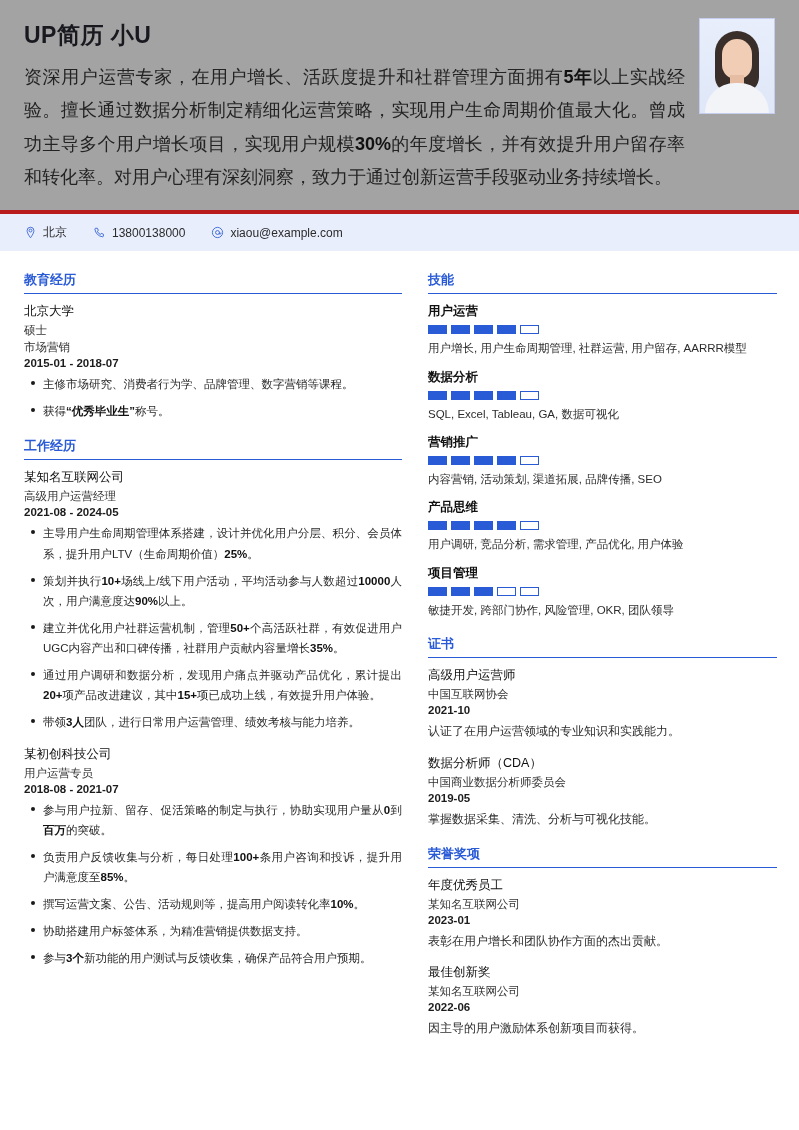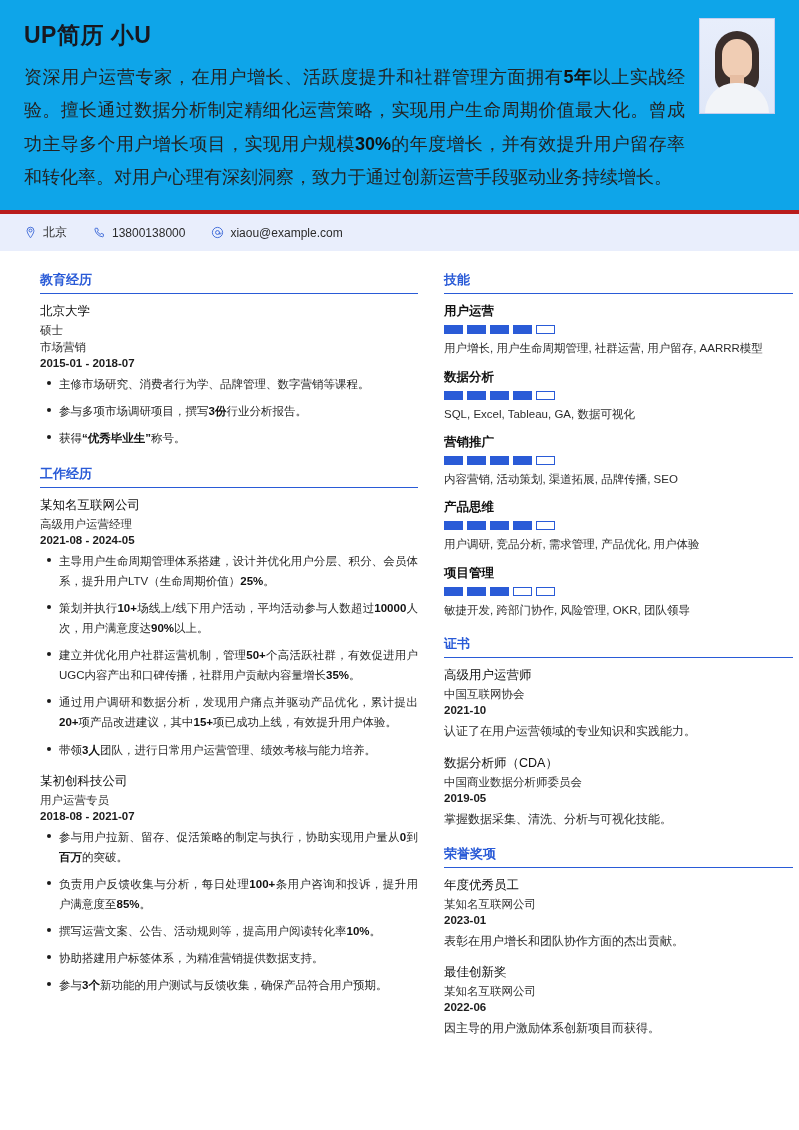--- a/index.html
+++ b/index.html
@@ -15,21 +15,21 @@
   }
   .page {
     width: 799px;
     min-height: 1130px;
     background: #fff;
     position: relative;
   }
 
   
   .header {
-    background: #0ea5e9;
+    background: #a3a3a3;
     padding: 18px 24px 16px 24px;
     display: flex;
     align-items: flex-start;
     gap: 14px;
   }
   .header-left { flex: 1; }
   .name {
     font-size: 23px;
     font-weight: bold;
     color: #18181f;
@@ -99,21 +99,21 @@
   }
   .c-ico svg { width: 13px; height: 13px; display: block; }
 
   
   .columns {
     display: flex;
     padding: 20px 24px 24px 24px;
     gap: 26px;
     align-items: flex-start;
   }
-  .col-left { width: 378px; flex: 0 0 378px; margin-left: 16px; }
+  .col-left { width: 378px; flex: 0 0 378px; }
   .col-right { width: 349px; flex: 0 0 349px; }
 
   .section { margin-bottom: 16px; }
   .section-title {
     color: #2a5bd7;
     font-size: 13px;
     font-weight: bold;
     padding-bottom: 4px;
     border-bottom: 1.5px solid #2a5bd7;
     margin-bottom: 9px;
@@ -243,21 +243,20 @@
       <div class="section">
         <div class="section-title">教育经历</div>
         <div>
     <div class="entry">
       <div class="entry-title">北京大学</div>
       <div class="entry-sub">硕士</div>
       <div class="entry-sub">市场营销</div>
       <div class="entry-date">2015-01 - 2018-07</div>
       <ul class="bullets">
                 <li>主修市场研究、消费者行为学、品牌管理、数字营销等课程。</li>
-                <li>参与多项市场调研项目，撰写<b>3份</b>行业分析报告。</li>
                 <li>获得<b>“优秀毕业生”</b>称号。</li>
               </ul>
     </div>
           </div>
       </div>
 
       <div class="section">
         <div class="section-title">工作经历</div>
         <div>
     <div class="entry">

